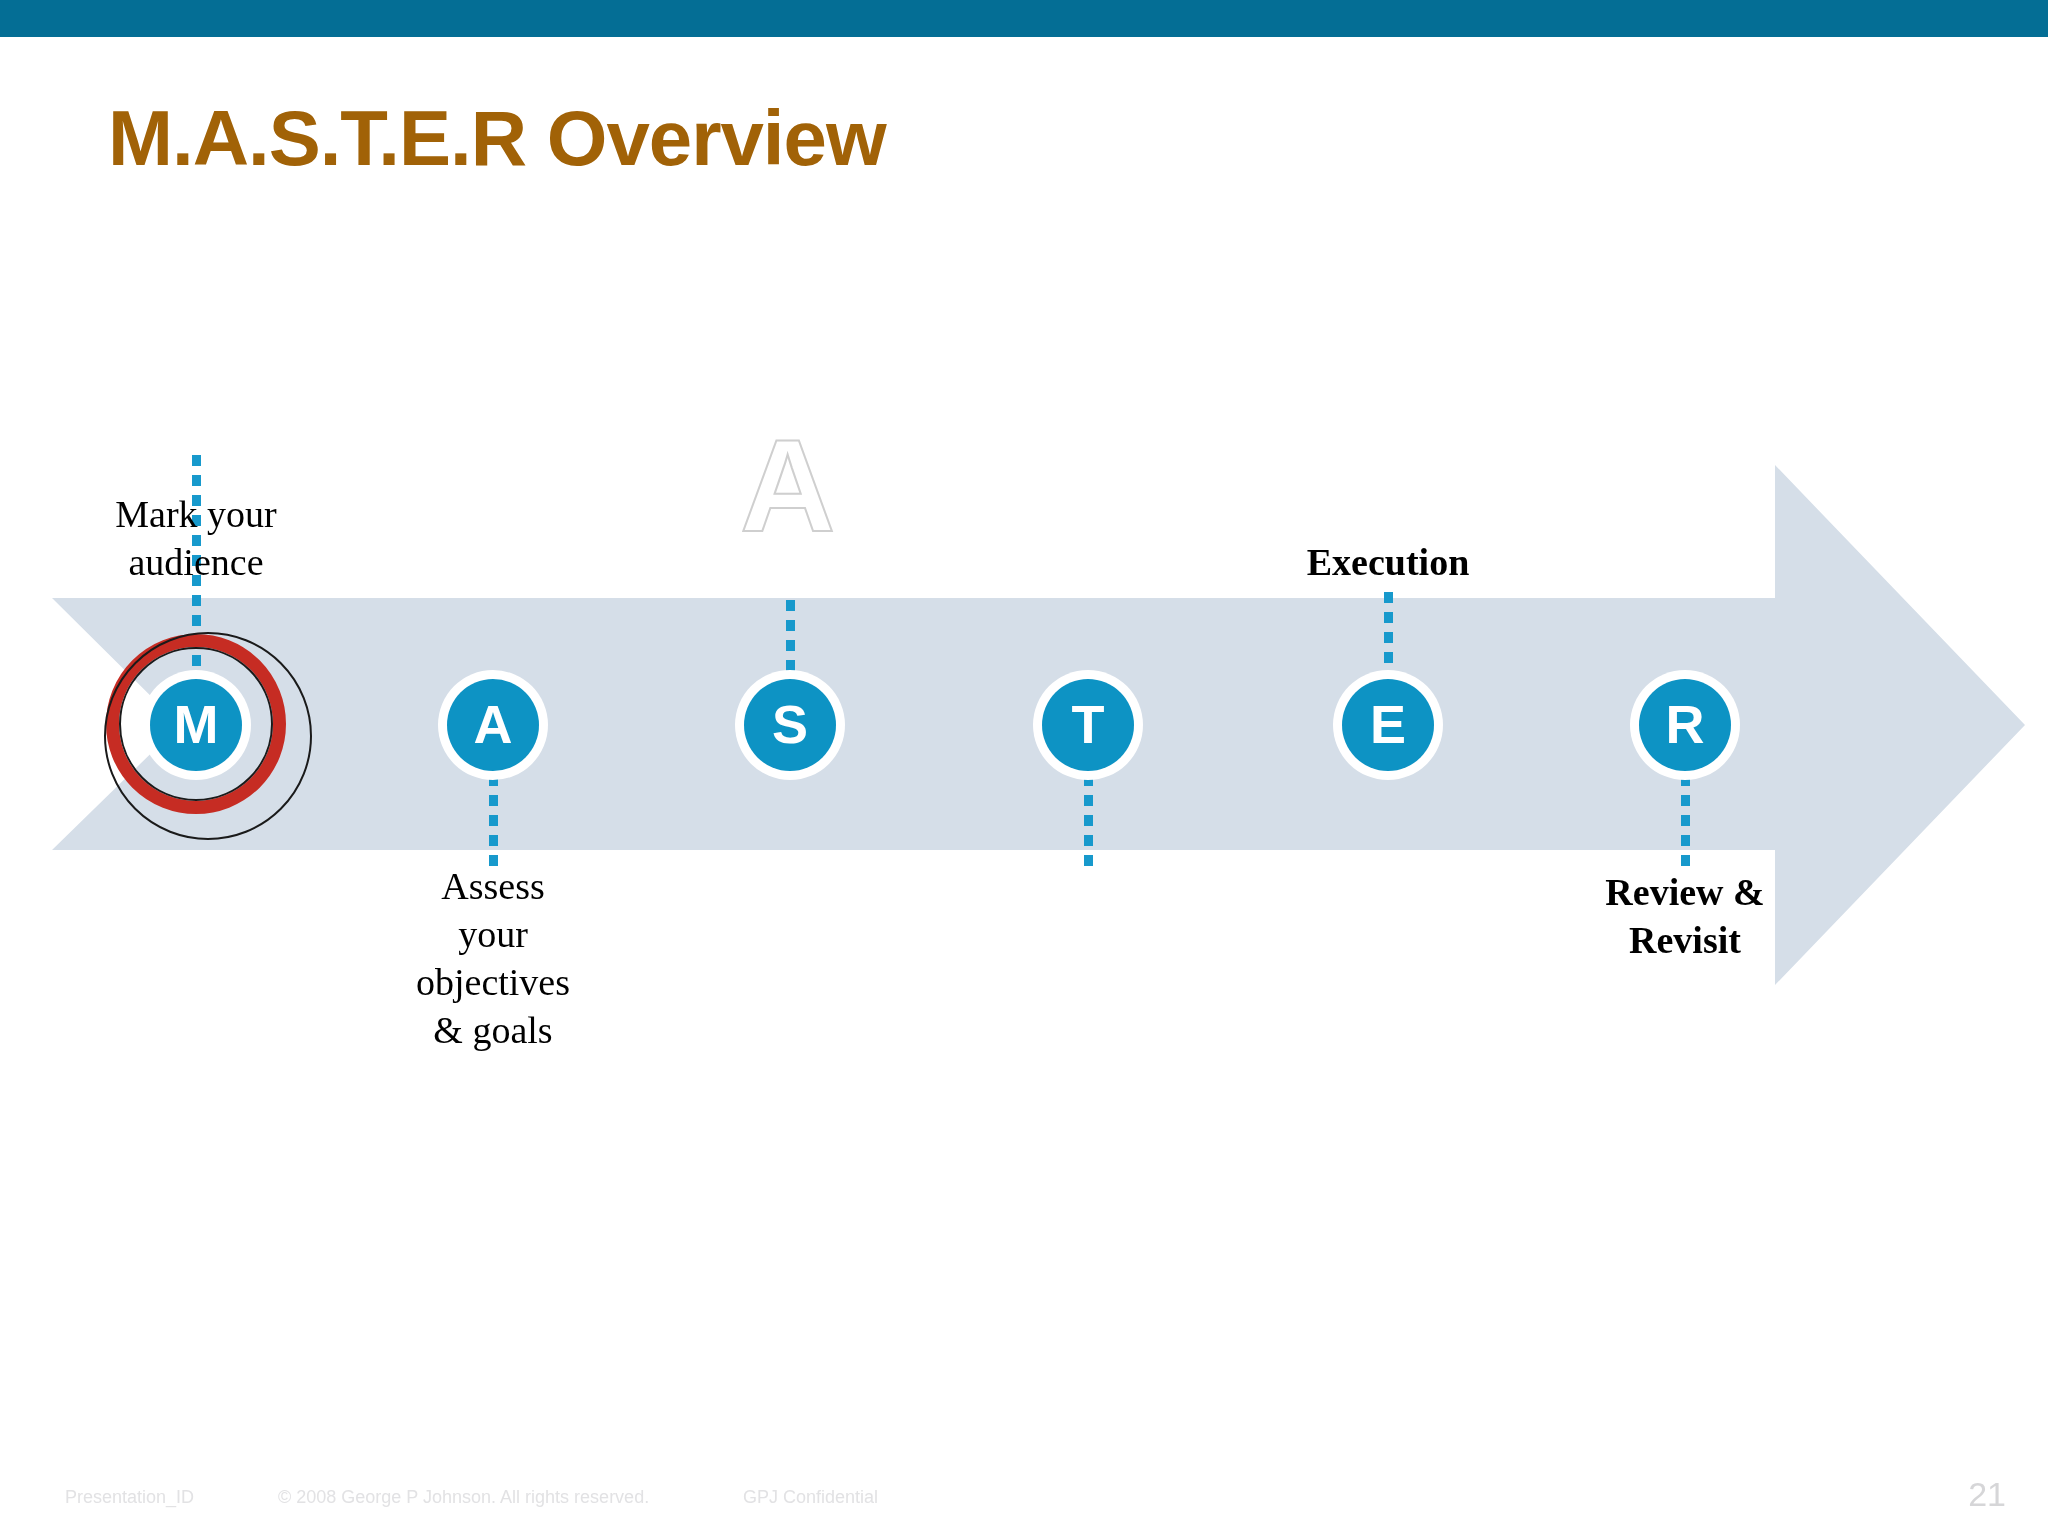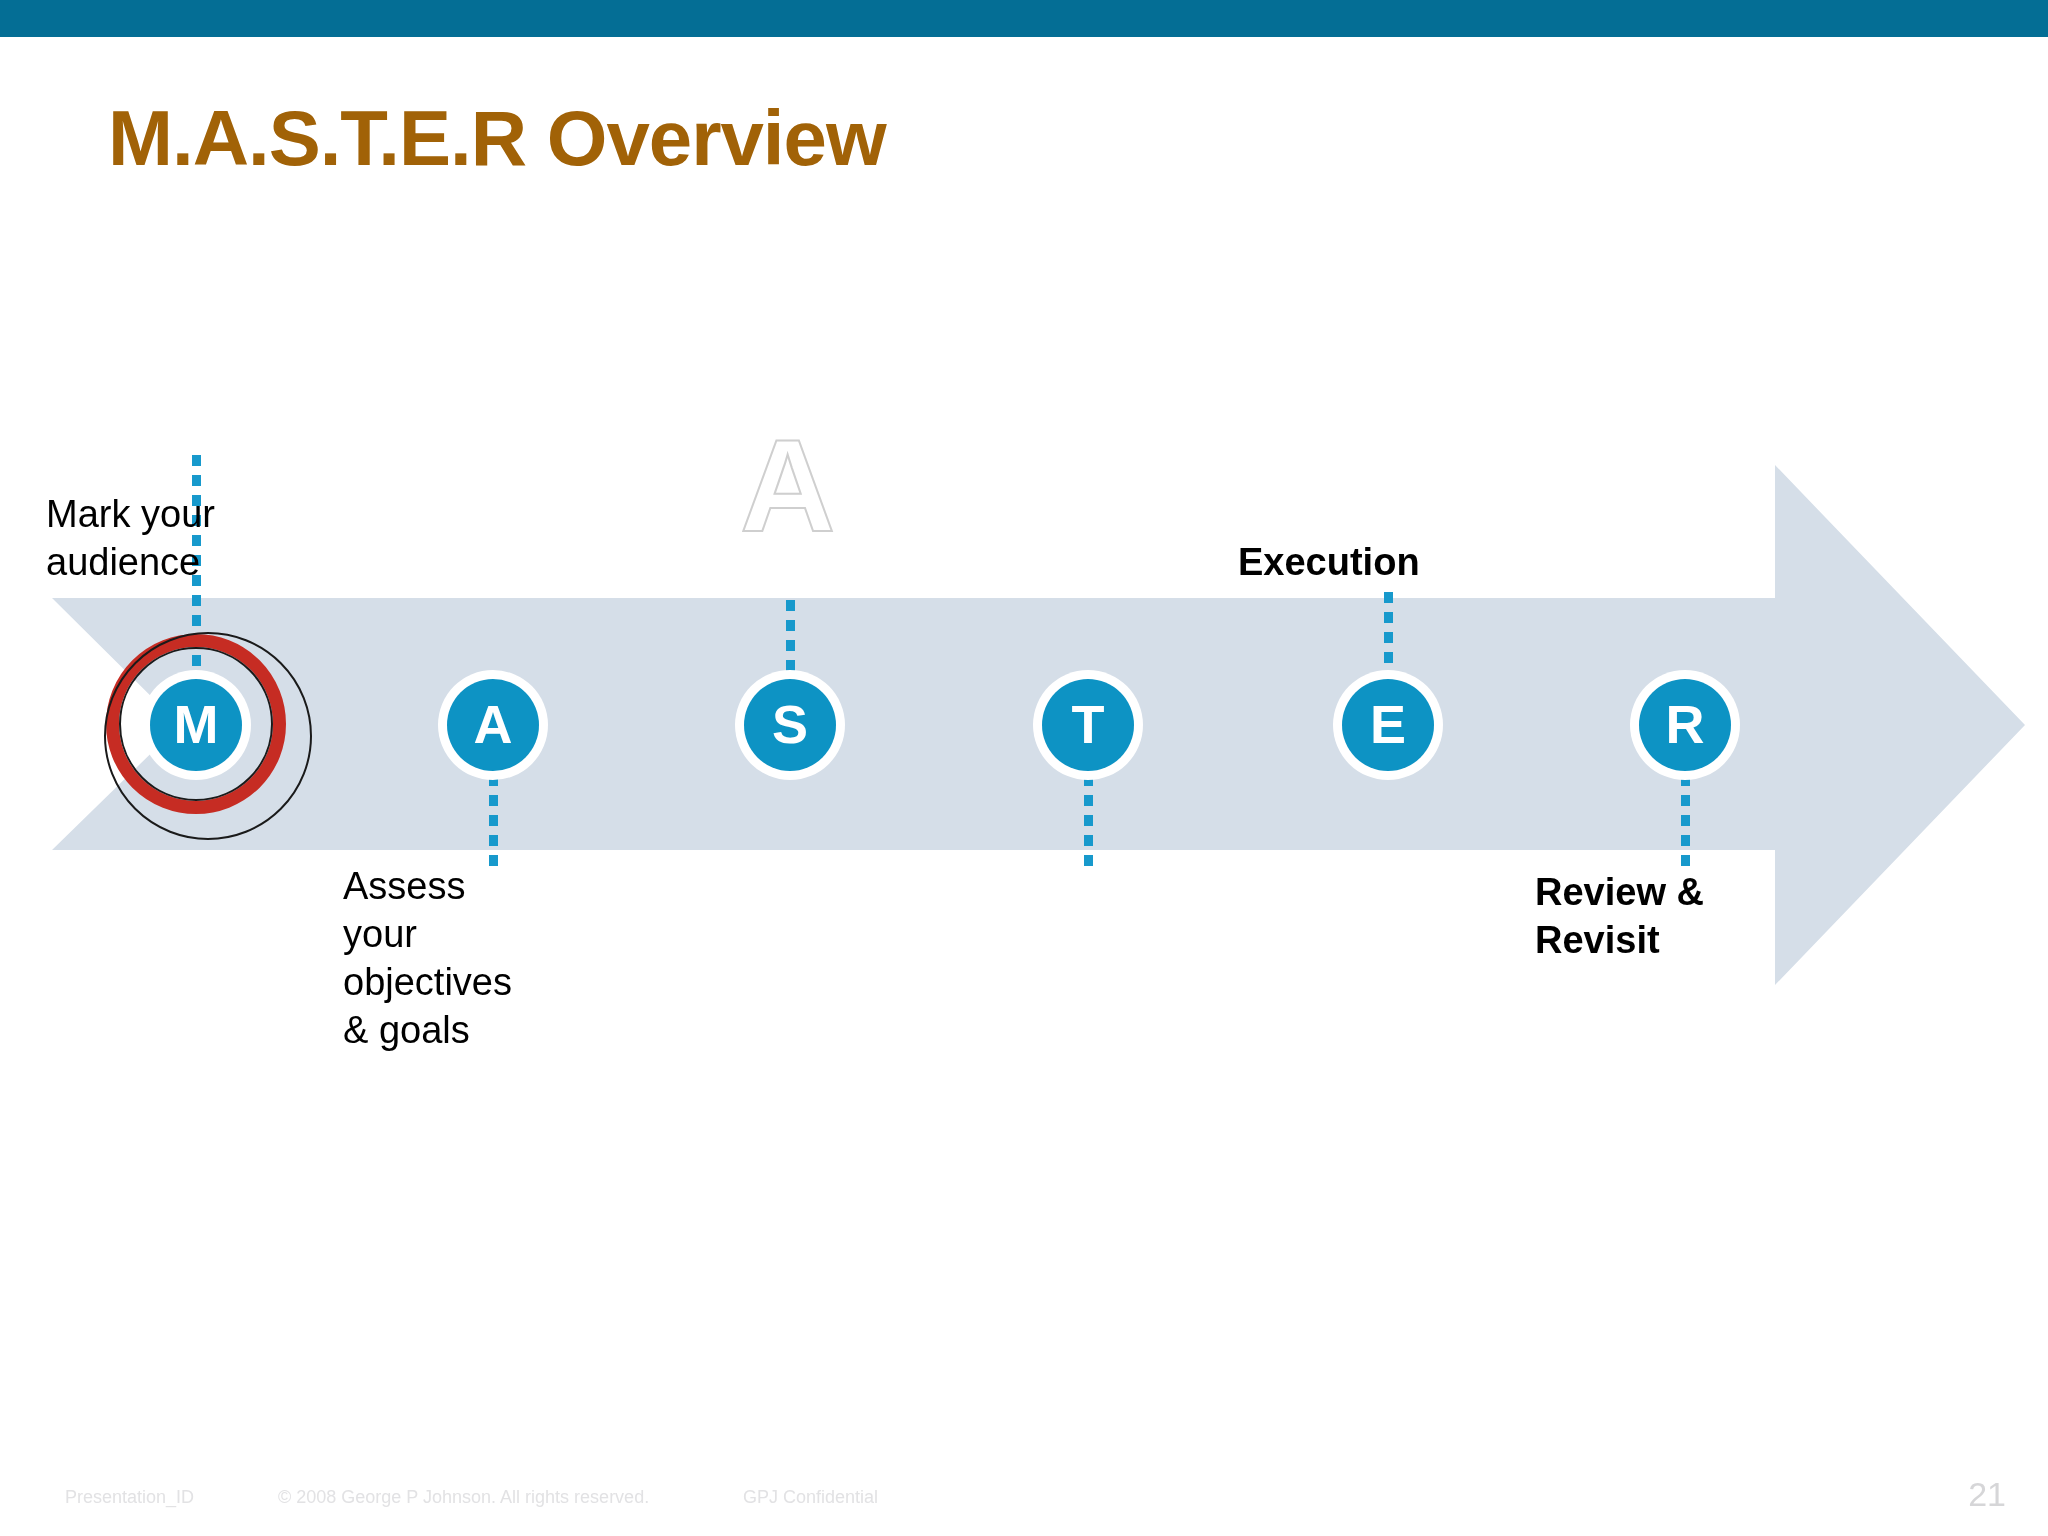--- a/index.html
+++ b/index.html
@@ -78,22 +78,23 @@
     background-size:9px 20px;
     background-repeat:repeat-y;
   }
 
   
   .label{
     position:absolute;
     color:#000000;
     font-size:38px;
     line-height:48px;
-    text-align:left;
+    text-align:center;
     white-space:pre-line;
+    font-family:Liberation Serif, serif;
   }
   .label.bold{font-weight:bold;}
 
   
   .footer-item{
     position:absolute;
     color:#E2E2E4;
     font-size:18px;
     white-space:nowrap;
     bottom:28px;

